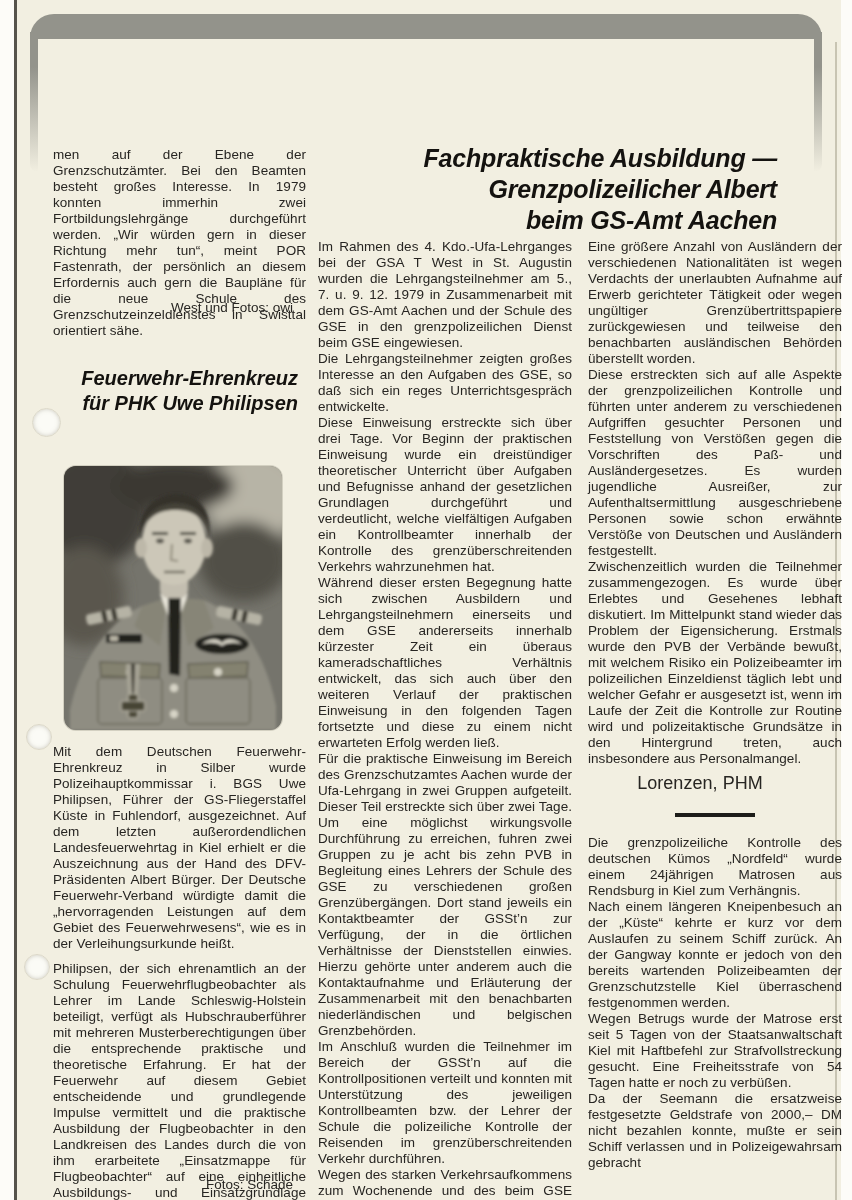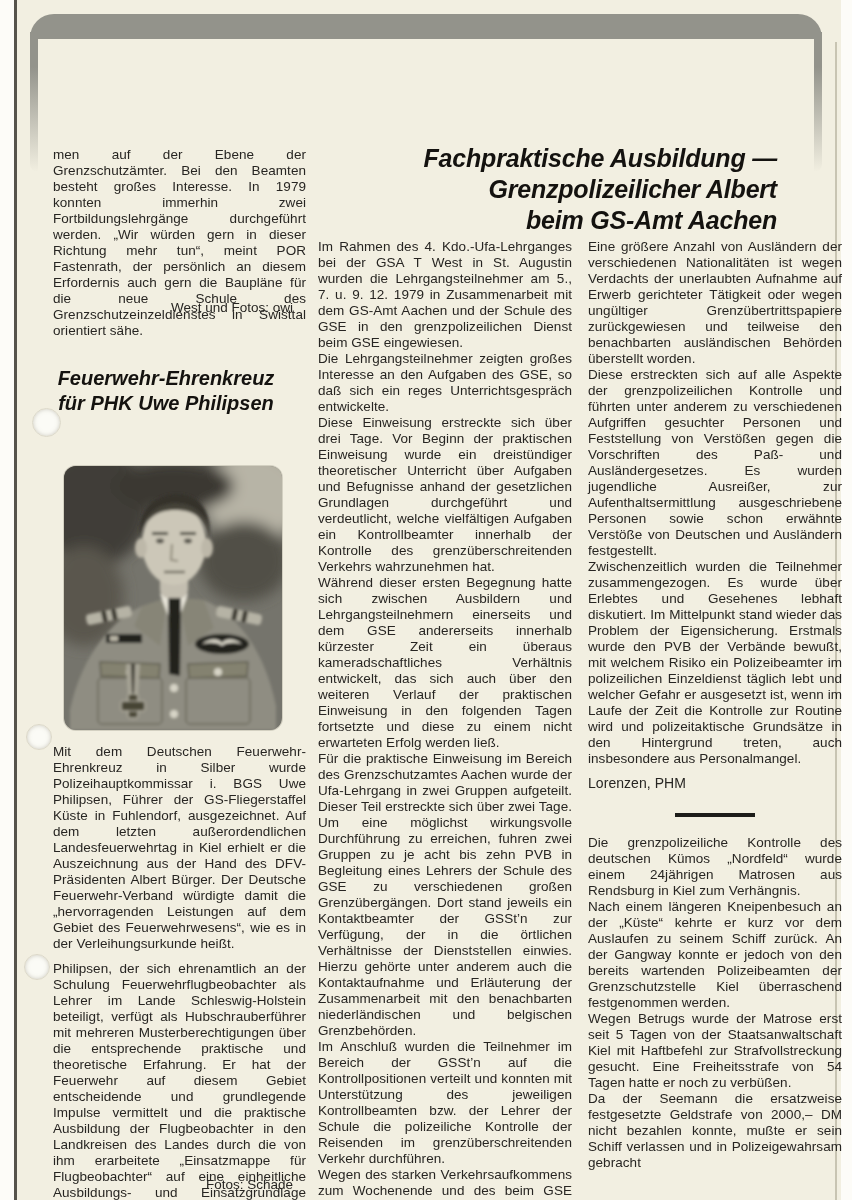--- a/index.html
+++ b/index.html
@@ -26,24 +26,24 @@
          border:1px solid #dcd8c8;box-shadow:inset 0 0 4px rgba(160,155,140,.5);}
   
   .body-text{font-size:13.5px;line-height:16px;text-align:justify;
              color:#272522;letter-spacing:.05px;margin-left:13px;}
   .body-text p{margin:0;}
   .gap p + p{margin-top:9px;}
   .headline{font-size:25px;line-height:31px;font-weight:bold;font-style:italic;
             color:#14120f;letter-spacing:-.2px;}
   .headline span{display:block;}
   .subhead{font-size:20px;line-height:25px;font-weight:bold;font-style:italic;
-           text-align:center;color:#14120f;margin:0;}
+           color:#14120f;margin:0;}
   .subhead span{display:block;}
   .credit{font-size:13.5px;text-align:right;padding-right:20px;color:#272522;}
-  .byline{font-size:14px;text-align:left;padding-right:30px;color:#272522;margin-top:8px;}
+  .byline{font-size:18px;text-align:center;padding-right:30px;color:#272522;margin-top:8px;}
   .divider{width:80px;height:4px;background:#1d1c19;margin:22px auto 18px auto;}
   .photo-frame{border-radius:12px;overflow:hidden;box-shadow:0 0 0 1px rgba(120,115,100,.25);}
 </style>
 </head>
 <body>
 
 <div class="abs scan-edge"></div>
 <div class="abs sheet"></div>
 <div class="abs band"></div>
 <div class="abs right-edge"></div>

